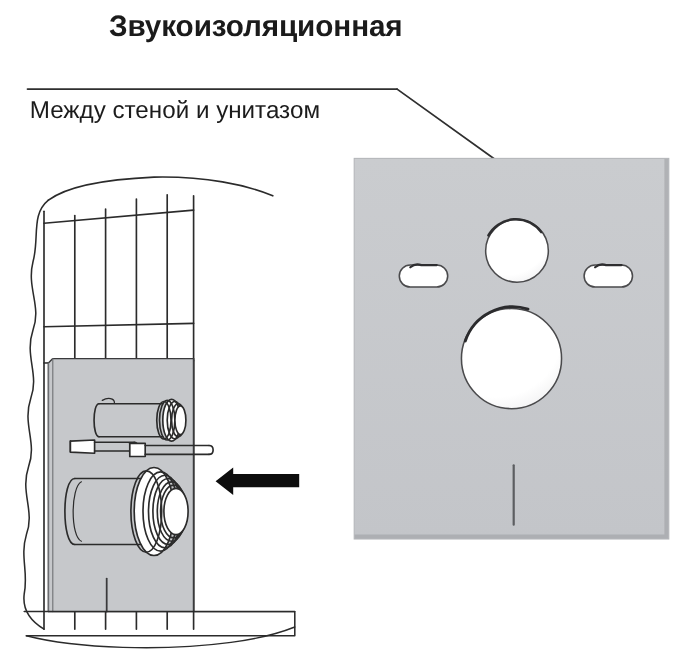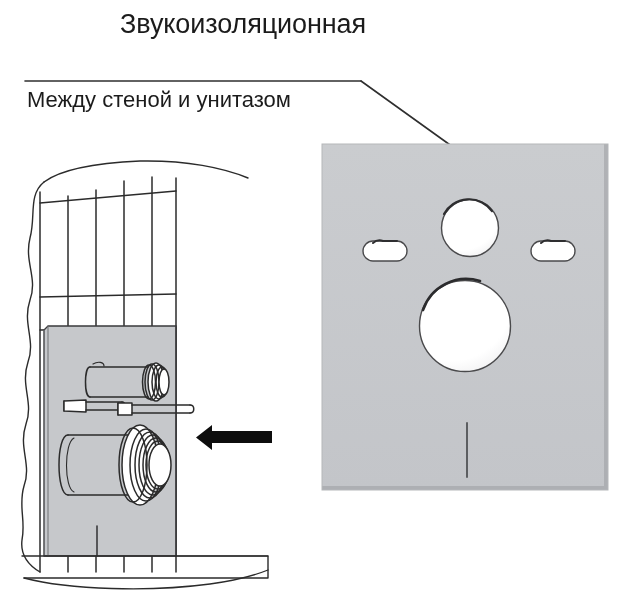--- a/index.html
+++ b/index.html
@@ -28,21 +28,21 @@
     top: 0;
     width: 420px;
     height: 130px;
     pointer-events: none;
   }
   .title-line {
     position: absolute;
     width: 420px;
     text-align: right;
     font-size: 27px;
-    font-weight: 400;
+    font-weight: 700;
     letter-spacing: -0.1px;
     color: #1b1b1b;
     white-space: nowrap;
     line-height: 1;
   }
   .title-line-1 { top: 11px; left: 0; padding-right: 54px; box-sizing: border-box; }
   .title-line-2 { top: 44px; left: 0; padding-right: 54px; box-sizing: border-box; }
   .subtitle {
     position: absolute;
     top: 89px;

